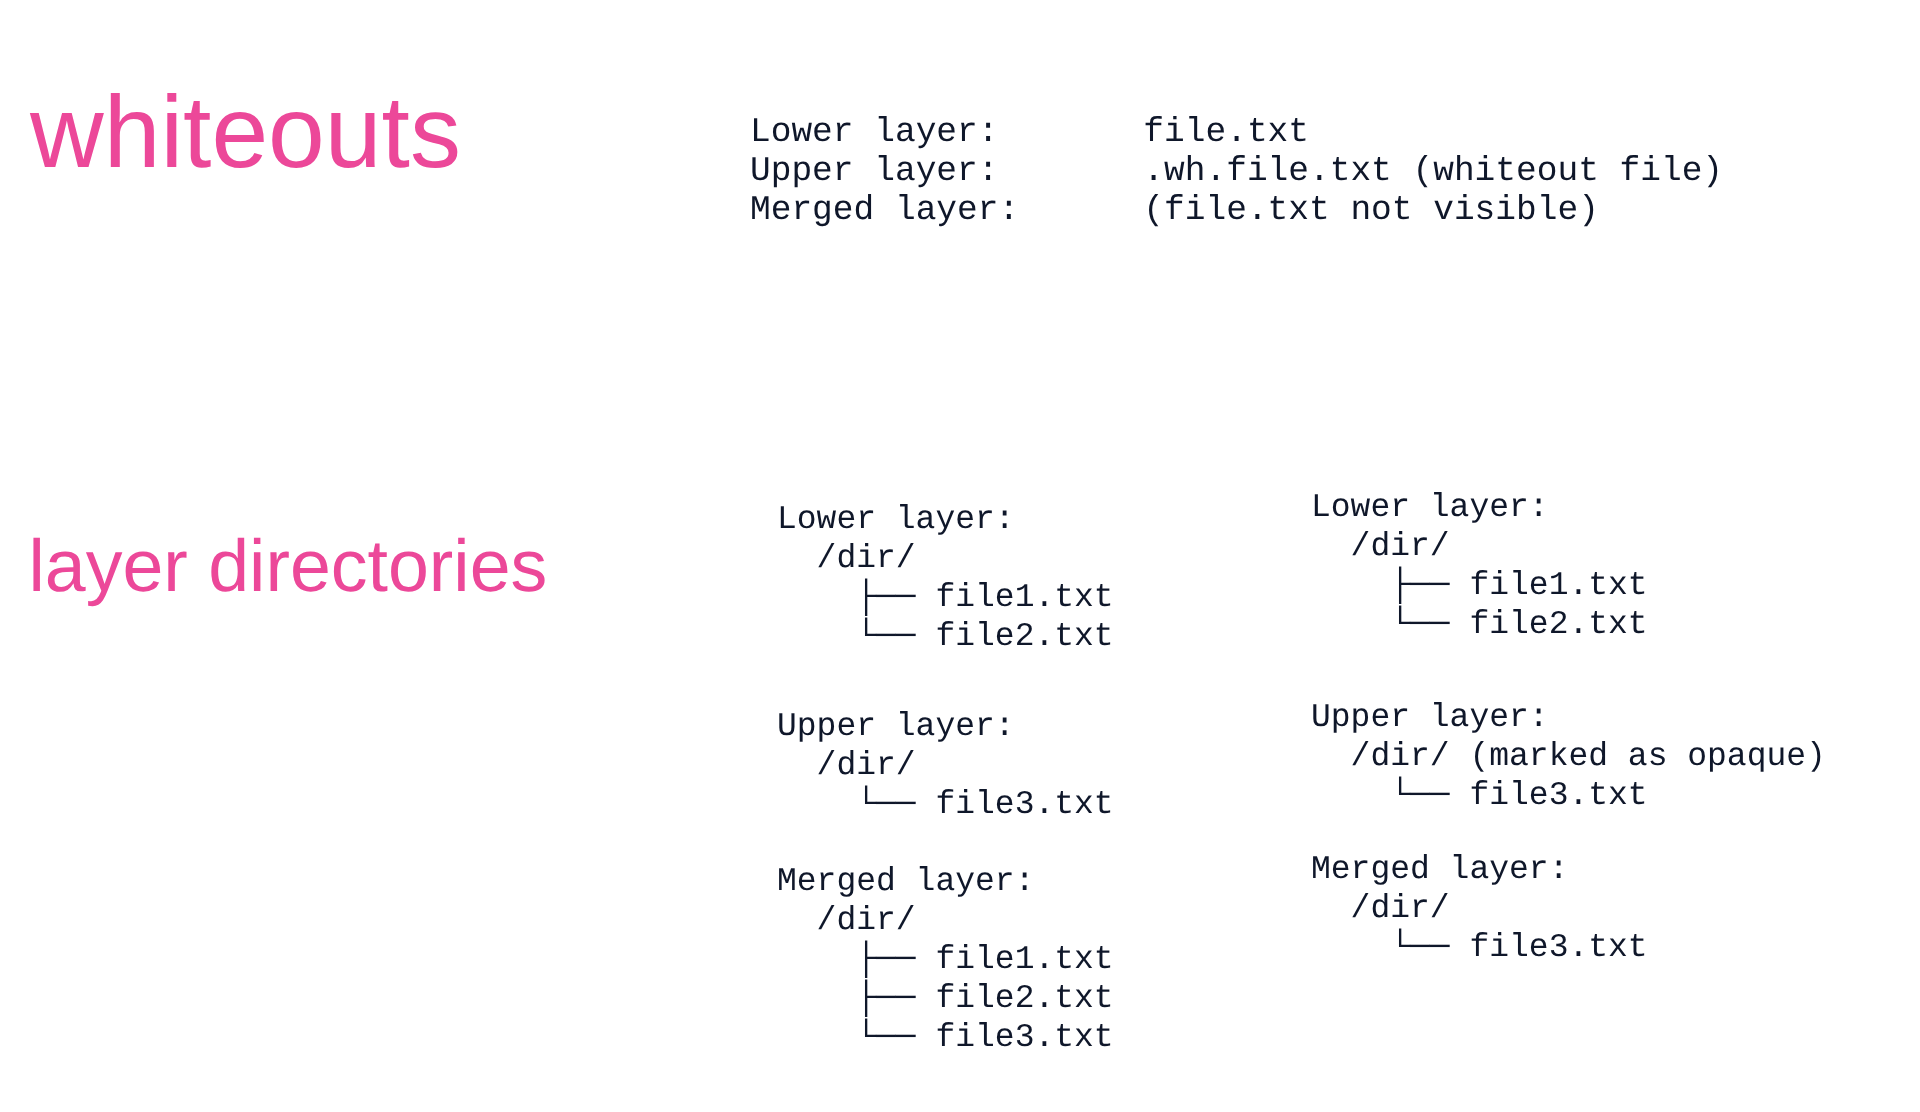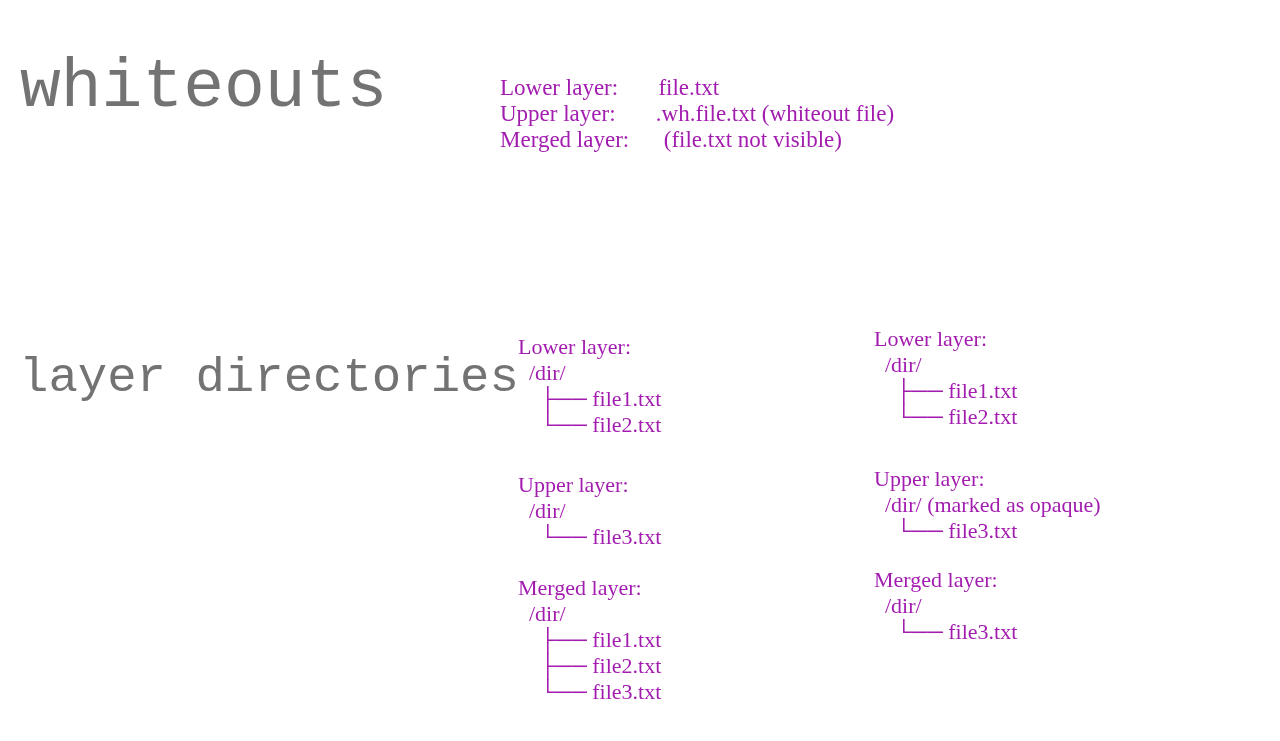--- a/index.html
+++ b/index.html
@@ -15,41 +15,40 @@
     color: #000000;
     font-family: "Liberation Sans", sans-serif;
     overflow: hidden;
   }
   .title {
     position: absolute;
     margin: 0;
     font-weight: 400;
     line-height: 1;
     white-space: nowrap;
-    color: #737373;
-    font-family: Liberation Mono, monospace;
+    color: #ec4899;
   }
   #title-whiteouts {
     left: 20px;
     top: 54px;
     font-size: 68px;
   }
   #title-opaque {
     left: 19px;
     top: 354px;
     font-size: 49px;
   }
   .mono {
     position: absolute;
     margin: 0;
-    font-family: Liberation Serif, serif;
+    font-family: Liberation Mono, monospace;
     font-size: 22px;
     line-height: 26px;
     white-space: pre;
-    color: #a21caf;
+    color: #0f172a;
   }
   #whiteouts-listing {
     left: 500px;
     top: 75px;
     font-size: 23px;
   }
   #mid-lower   { left: 518px; top: 334px; }
   #mid-upper   { left: 518px; top: 472px; }
   #mid-merged  { left: 518px; top: 575px; }
   #right-lower  { left: 874px; top: 326px; }

